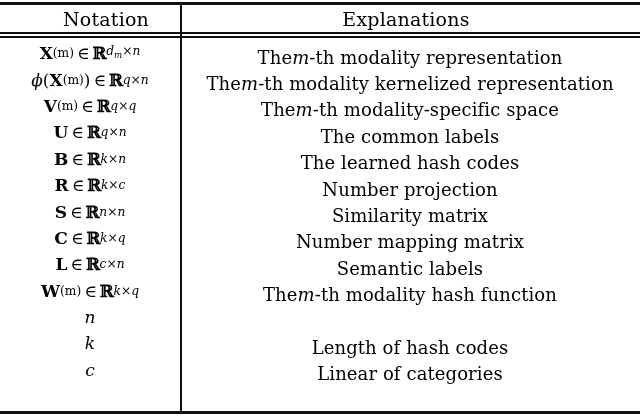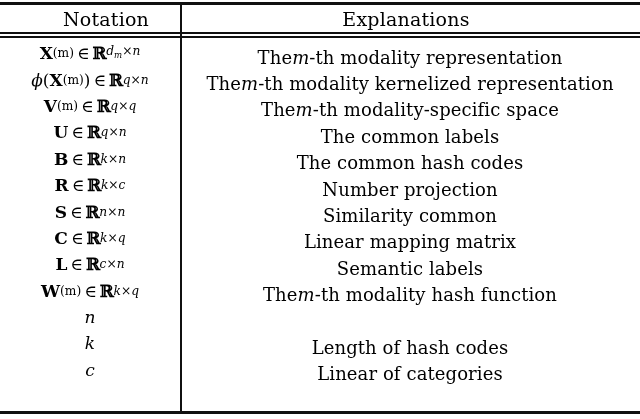--- a/index.html
+++ b/index.html
@@ -189,48 +189,48 @@
         </div>
         <div class="cell cell-explanation">The common labels</div>
       </div>
       <div class="row">
         <div class="cell cell-notation">
           <span class="mathbf">B</span>
           <span class="op">∈</span>
           <span class="bbR">ℝ</span>
           <span class="sup">k<span class="times">×</span>n</span>
         </div>
-        <div class="cell cell-explanation">The common hash codes</div>
+        <div class="cell cell-explanation">The learned hash codes</div>
       </div>
       <div class="row">
         <div class="cell cell-notation">
           <span class="mathbf">R</span>
           <span class="op">∈</span>
           <span class="bbR">ℝ</span>
           <span class="sup">k<span class="times">×</span>c</span>
         </div>
         <div class="cell cell-explanation">Number projection</div>
       </div>
       <div class="row">
         <div class="cell cell-notation">
           <span class="mathbf">S</span>
           <span class="op">∈</span>
           <span class="bbR">ℝ</span>
           <span class="sup">n<span class="times">×</span>n</span>
         </div>
-        <div class="cell cell-explanation">Similarity common</div>
+        <div class="cell cell-explanation">Similarity matrix</div>
       </div>
       <div class="row">
         <div class="cell cell-notation">
           <span class="mathbf">C</span>
           <span class="op">∈</span>
           <span class="bbR">ℝ</span>
           <span class="sup">k<span class="times">×</span>q</span>
         </div>
-        <div class="cell cell-explanation">Linear mapping matrix</div>
+        <div class="cell cell-explanation">Number mapping matrix</div>
       </div>
       <div class="row">
         <div class="cell cell-notation">
           <span class="mathbf">L</span>
           <span class="op">∈</span>
           <span class="bbR">ℝ</span>
           <span class="sup">c<span class="times">×</span>n</span>
         </div>
         <div class="cell cell-explanation">Semantic labels</div>
       </div>

